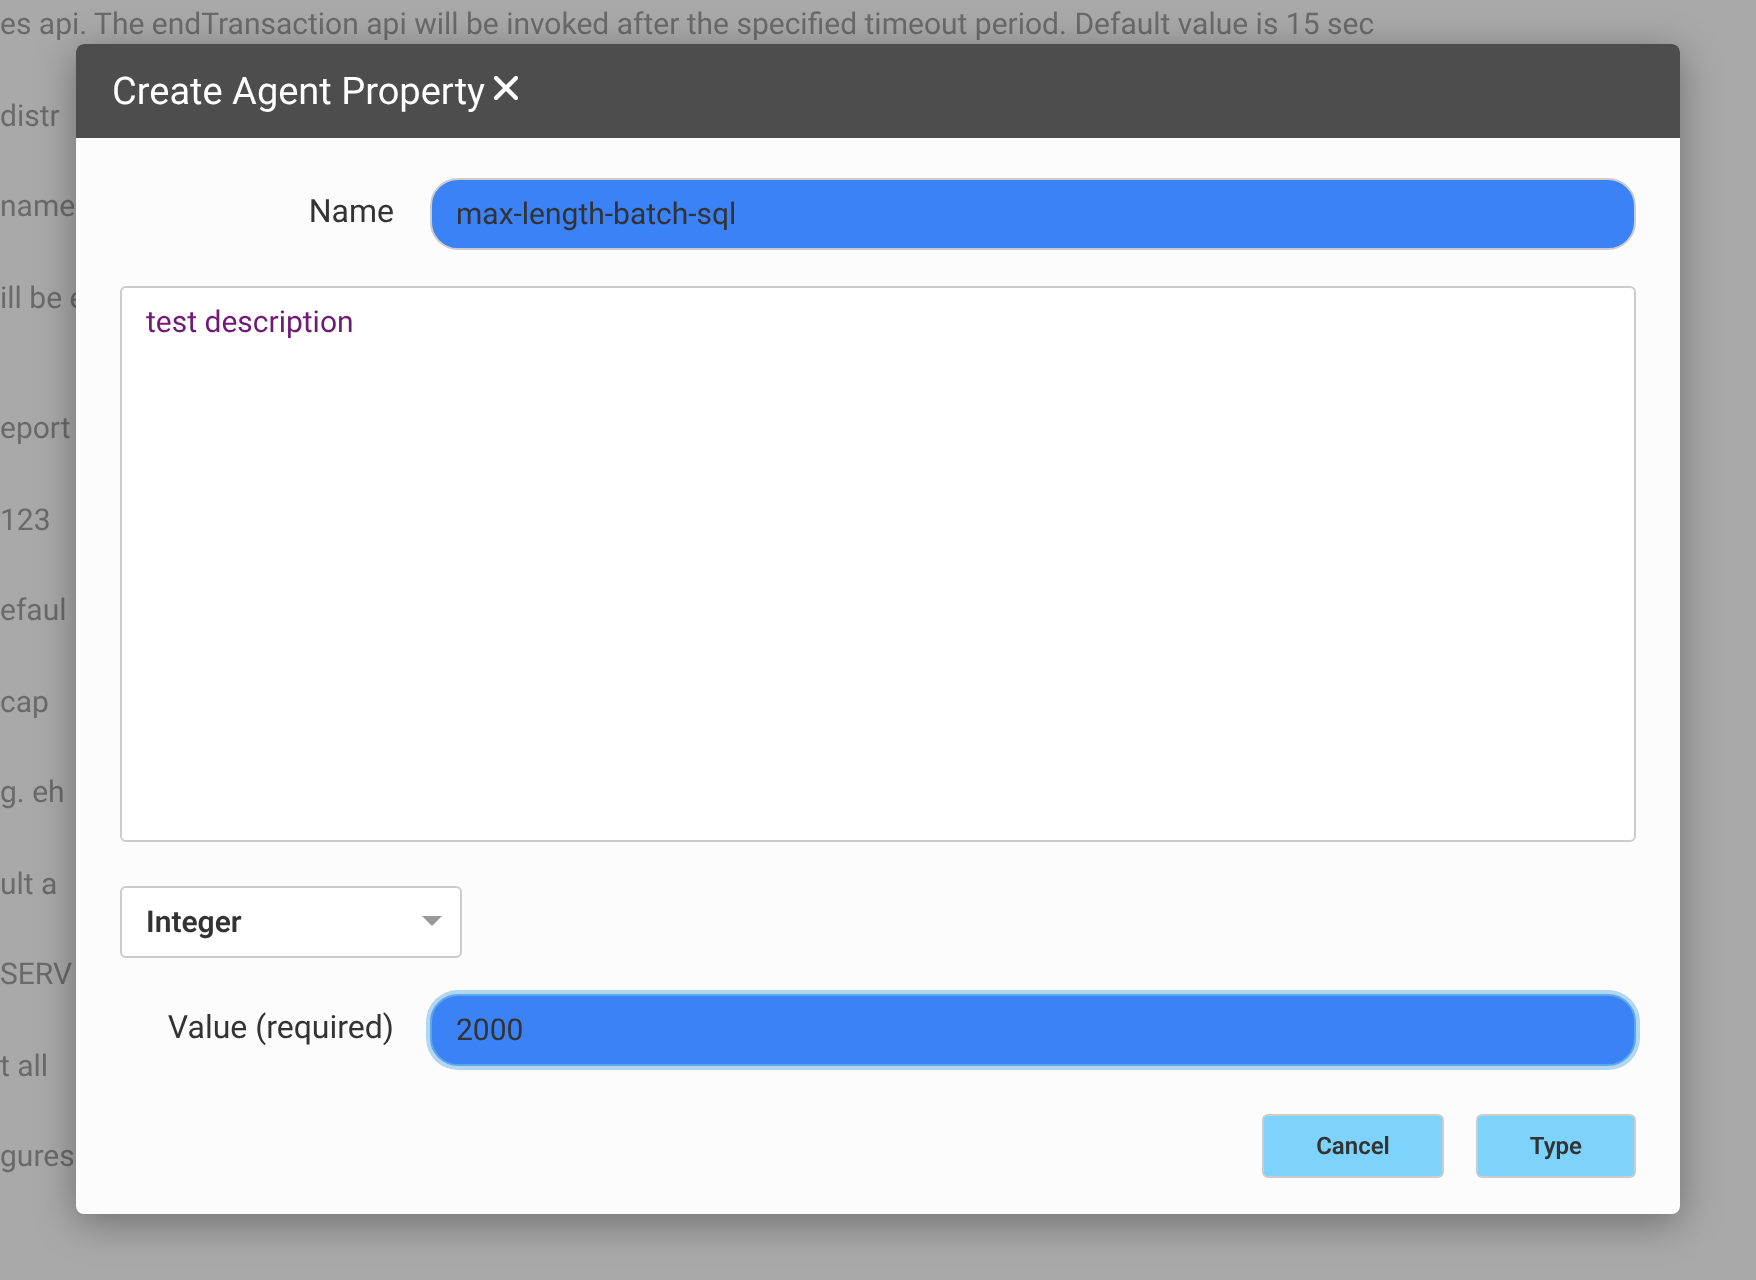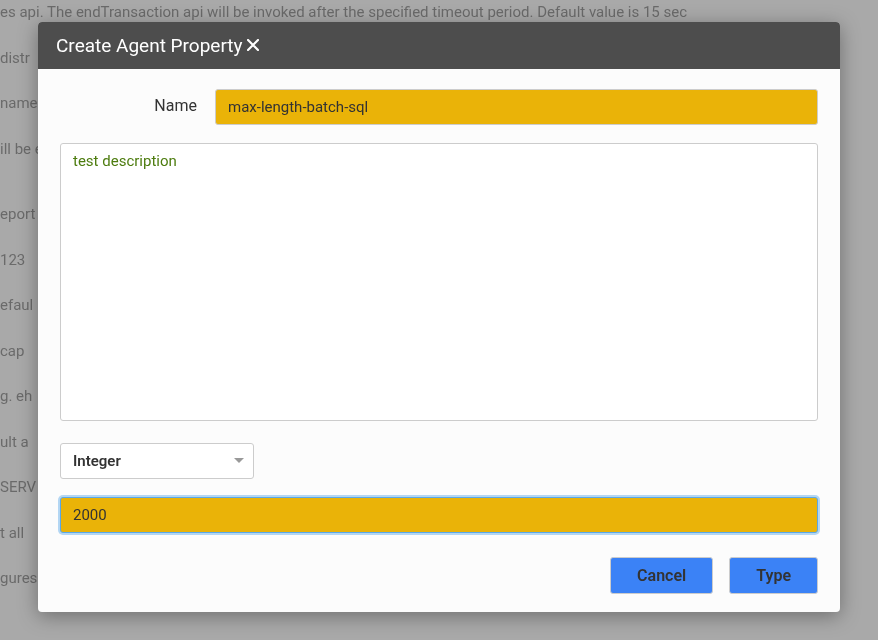--- a/index.html
+++ b/index.html
@@ -87,44 +87,44 @@
       flex-shrink: 0;
     }
     .form-control {
       flex: 1;
     }
     .text-input {
       width: 100%;
       padding: 8px 12px;
       font-size: 15px;
       border: 1px solid #ccc;
-      border-radius: 3px;
-      background: #eab308;
+      border-radius: 14px;
+      background: #3b82f6;
       color: #333;
       font-family: inherit;
     }
     .text-input.focused {
       border-color: #5aa8e8;
       box-shadow: 0 0 0 2px rgba(90,168,232,0.45);
     }
     .textarea-input {
       width: 100%;
       height: 278px;
       padding: 8px 12px;
       font-size: 15px;
       border: 1px solid #ccc;
       border-radius: 3px;
       background: #fff;
-      color: #4d7c0f;
+      color: #701a75;
       font-family: inherit;
       resize: none;
     }
     .select-wrapper {
       position: relative;
-      width: 194px;
+      width: 171px;
     }
     .select-input {
       width: 100%;
       padding: 8px 34px 8px 12px;
       font-size: 15px;
       font-weight: 600;
       border: 1px solid #ccc;
       border-radius: 3px;
       background: #fff;
       color: #333;
@@ -143,25 +143,25 @@
       display: block;
     }
     .modal-footer {
       display: flex;
       justify-content: flex-end;
       gap: 16px;
       padding: 6px 0 0 0;
     }
     .btn {
       padding: 8px 26px;
-      font-size: 16px;
+      font-size: 12px;
       font-weight: 600;
       border: 1px solid #ccc;
       border-radius: 3px;
-      background: #3b82f6;
+      background: #7dd3fc;
       color: #333;
       cursor: pointer;
       font-family: inherit;
     }
   </style>
 </head>
 <body>
 
 <div class="page-background">
   <p>es api. The endTransaction api will be invoked after the specified timeout period. Default value is 15 sec</p>
@@ -217,20 +217,21 @@
           <span class="select-arrow">
             <svg width="10" height="6" viewBox="0 0 10 6">
                 <path d="M0 0 L5 5 L10 0 Z" fill="#999"></path>
               </svg>
           </span>
         </div>
       </div>
     </div>
 
     <div class="form-row">
+      <div class="form-label">Value (required)</div>
       <div class="form-control">
         <input type="text" class="text-input focused" value="2000" style="">
       </div>
     </div>
 
     <div class="modal-footer">
       <button class="btn">Cancel</button>
       <button class="btn">Type</button>
     </div>
 

